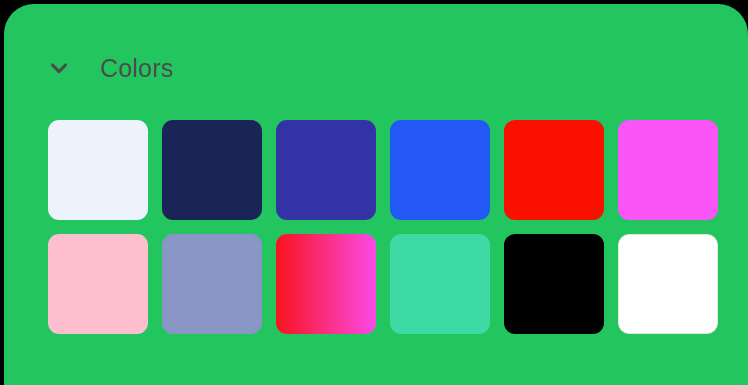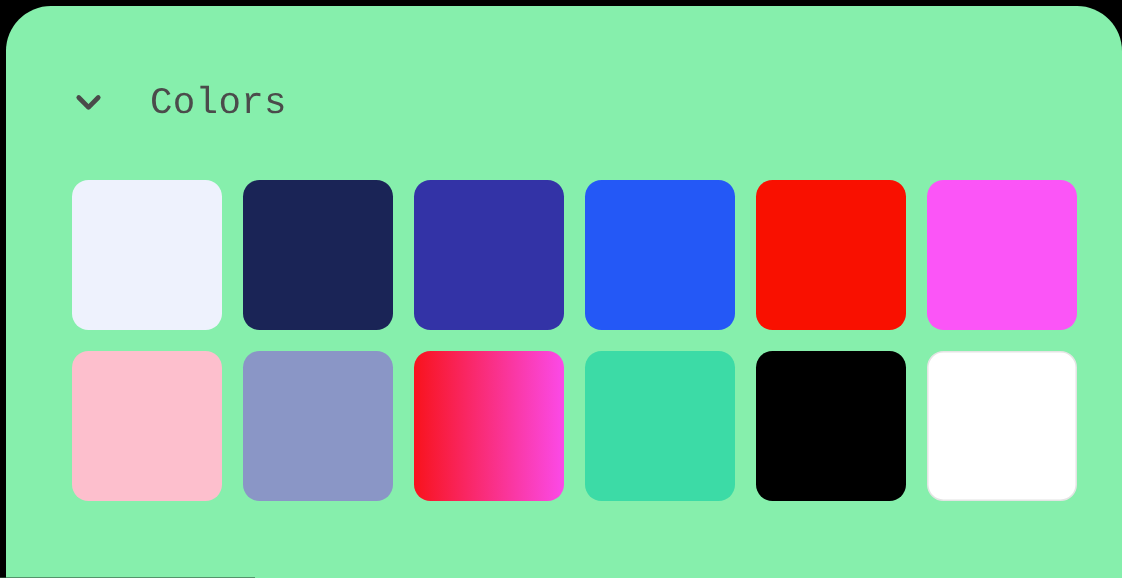--- a/index.html
+++ b/index.html
@@ -79,21 +79,21 @@
     cursor: pointer;
     flex: 0 0 auto;
   }
   .swatch.bordered {
     border: 1px solid #e4e4e4;
   }
 </style>
 </head>
 <body style="background: rgb(0, 0, 0);">
 
-<div id="panel" style="background: #86efac; font-family: Liberation Mono, monospace;">
+<div id="panel" style="background: #22c55e;">
 
   <div class="section-header">
     <div class="chevron-btn">
       <svg width="26" height="26" viewBox="0 0 26 26" aria-hidden="true">
         <path d="M6.5 10 L13 16.6 L19.5 10" fill="none" stroke="#4a4a4a" stroke-width="3.1" stroke-linecap="round" stroke-linejoin="round"></path>
       </svg>
     </div>
     <div class="section-title" style="color: rgb(75, 75, 75);">Colors</div>
   </div>
 

